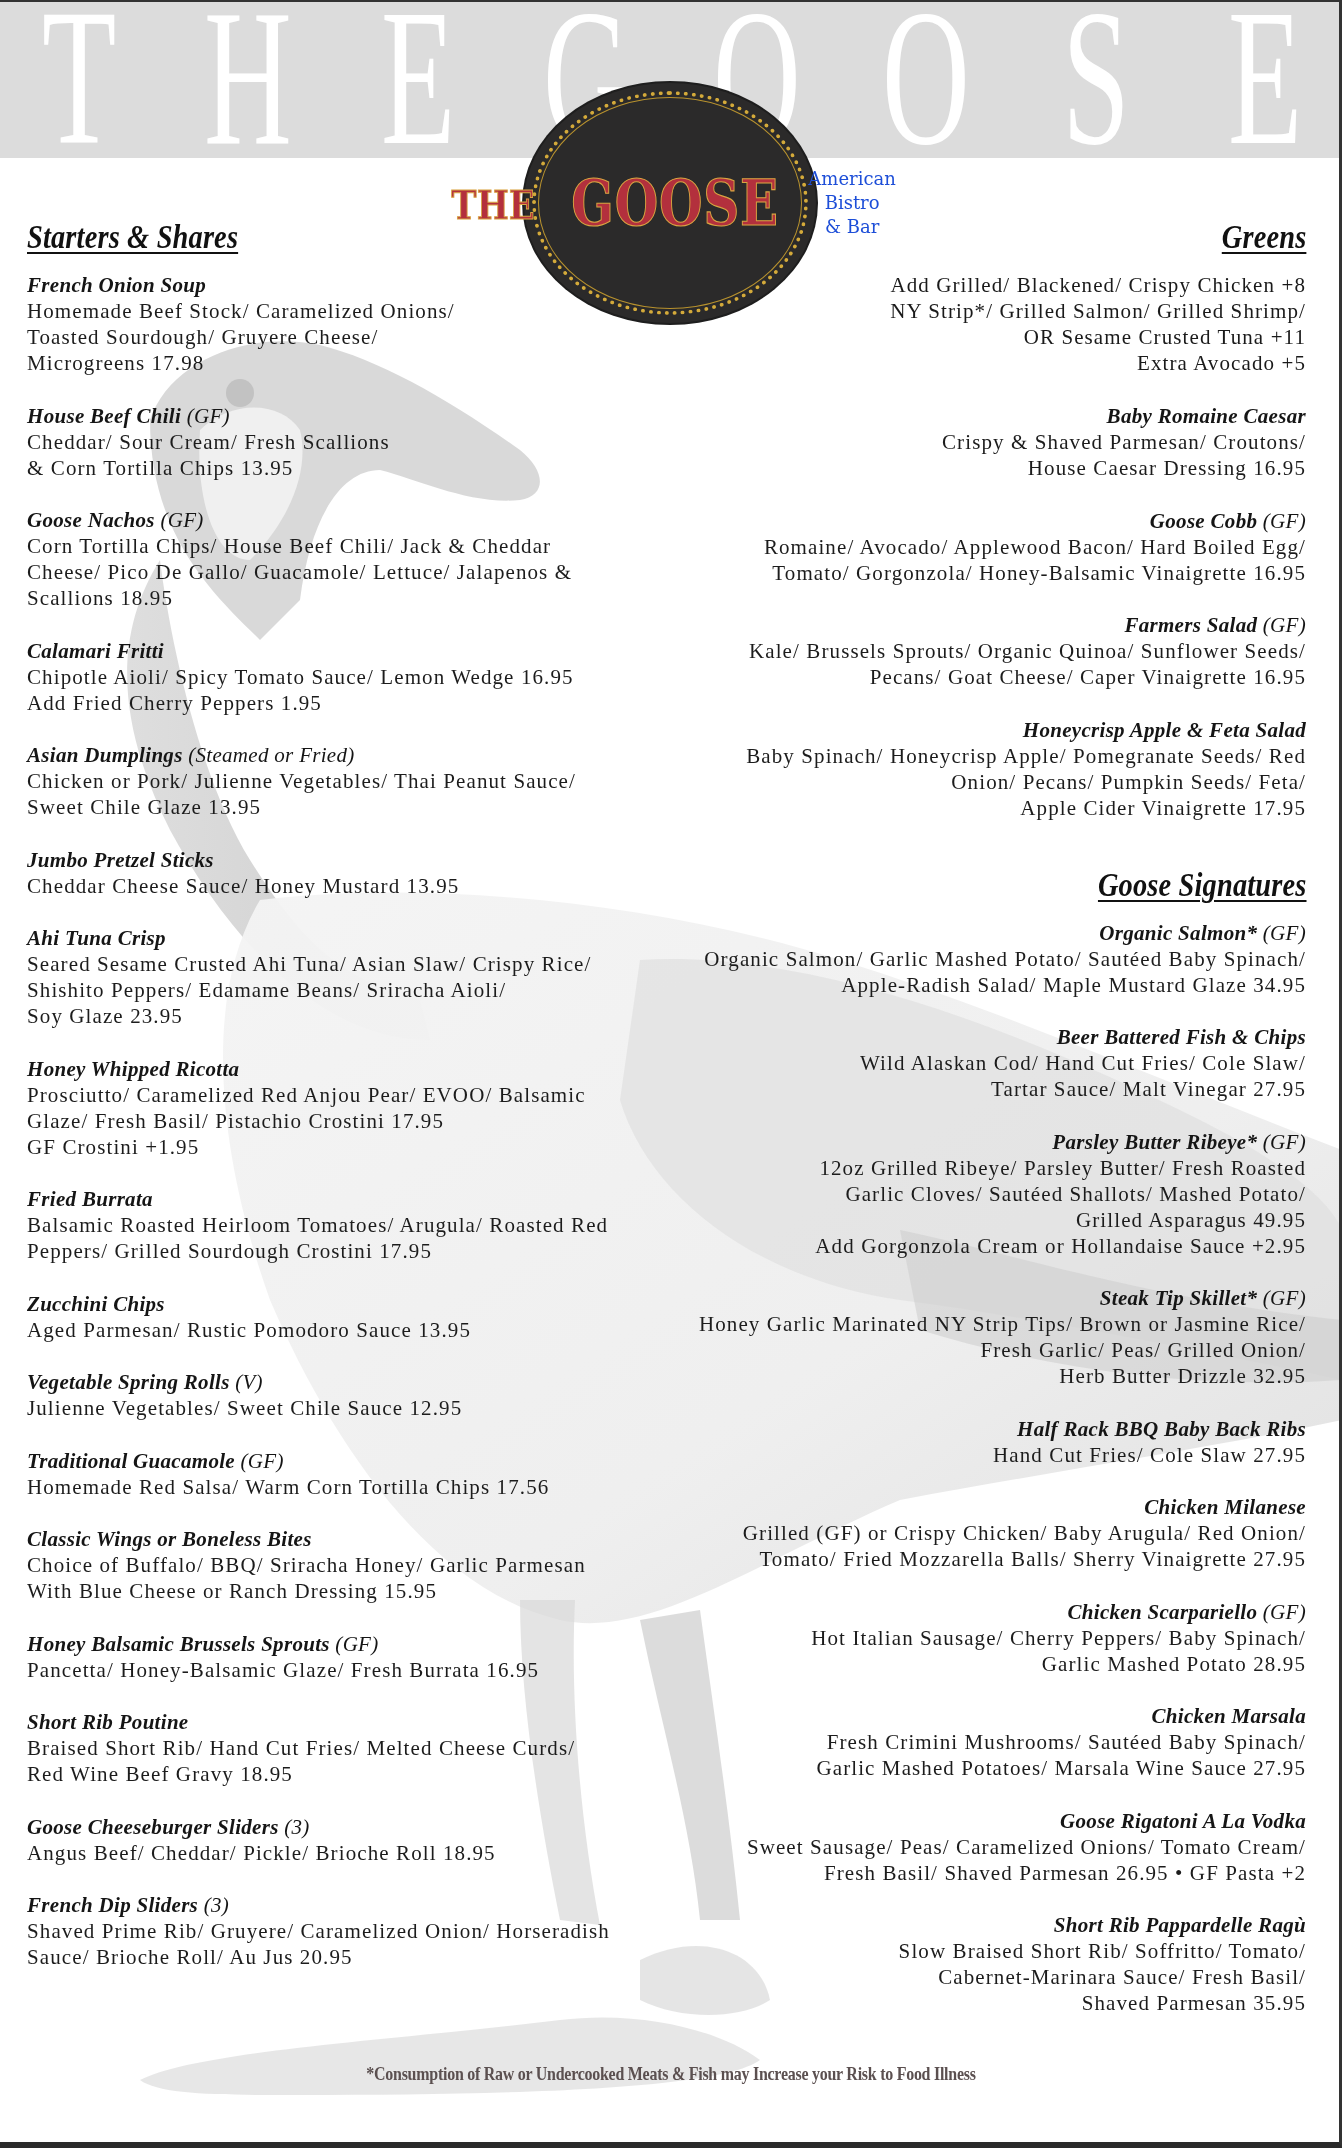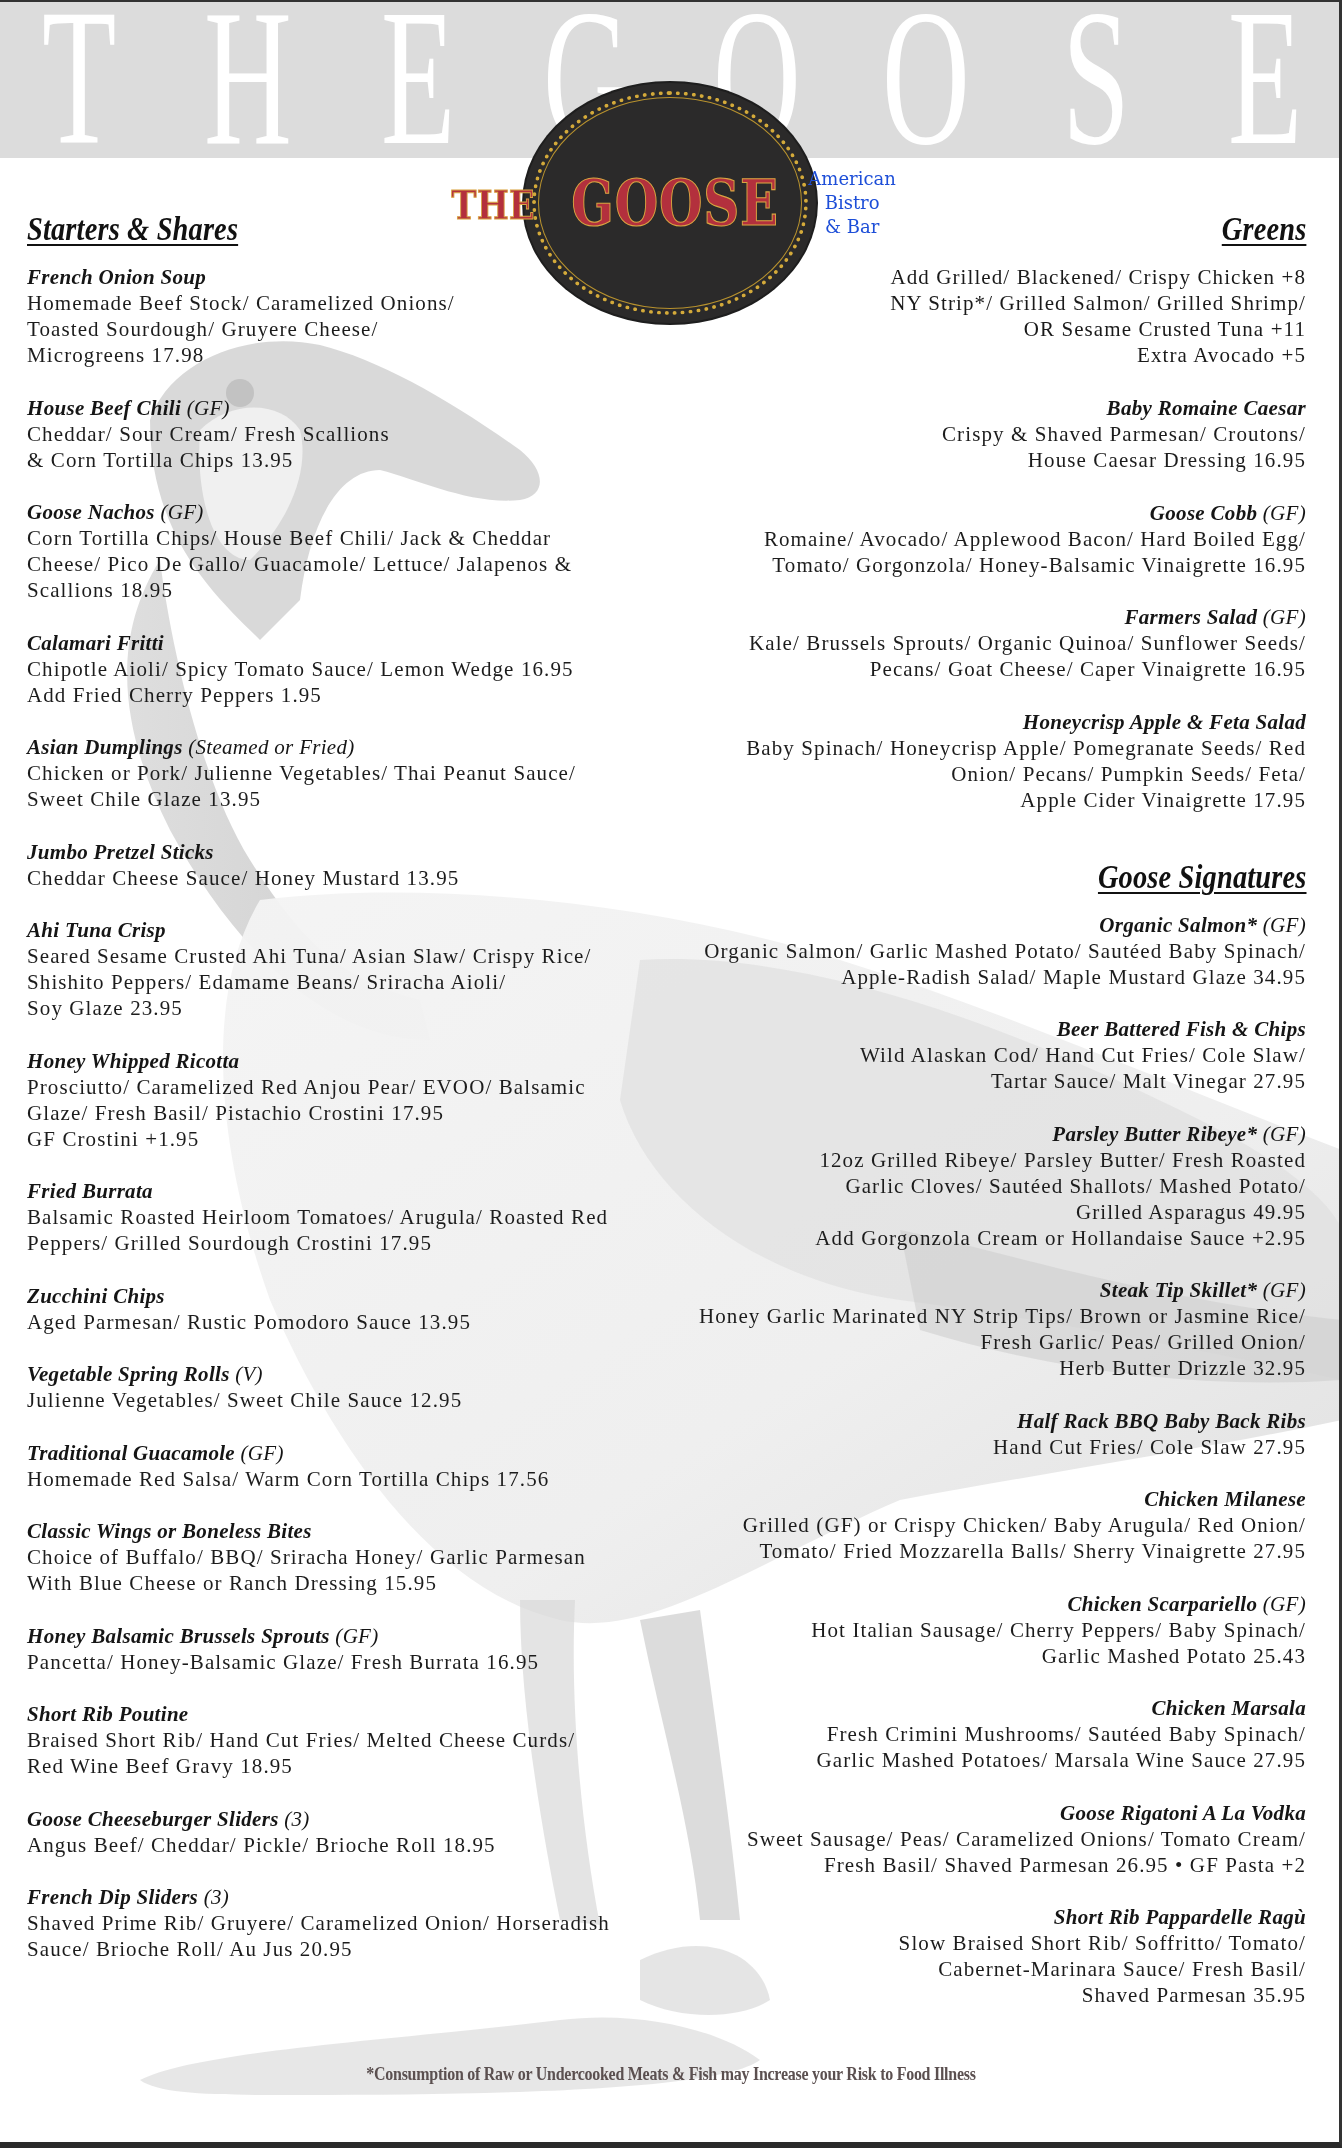--- a/index.html
+++ b/index.html
@@ -108,21 +108,21 @@
     }
     .logo-sub {
       font-family: "DejaVu Serif", serif;
       font-size: 18px;
       line-height: 24px;
       color: #1d4ed8;
       text-align: center;
     }
     
     .content {
-      position: absolute; left: 0; top: 8px;
+      position: absolute; left: 0; top: 16px;
       width: 1342px; height: 1688px;
       z-index: 3;
     }
     .col-left {
       position: absolute; left: 27px; top: 200px;
       width: 640px;
     }
     .col-right {
       position: absolute; right: 36px; top: 200px;
       width: 640px;
@@ -405,21 +405,21 @@
           <div class="item-desc">Hand Cut Fries/ Cole Slaw 27.95</div>
         </div>
       <div class="item">
           <div class="item-name"><span>Chicken Milanese</span> <span class="item-tag"></span></div>
           <div class="item-desc">Grilled (GF) or Crispy Chicken/ Baby Arugula/ Red Onion/
 Tomato/ Fried Mozzarella Balls/ Sherry Vinaigrette 27.95</div>
         </div>
       <div class="item">
           <div class="item-name"><span>Chicken Scarpariello</span> <span class="item-tag">(GF)</span></div>
           <div class="item-desc">Hot Italian Sausage/ Cherry Peppers/ Baby Spinach/
-Garlic Mashed Potato 25.43</div>
+Garlic Mashed Potato 28.95</div>
         </div>
       <div class="item">
           <div class="item-name"><span>Chicken Marsala</span> <span class="item-tag"></span></div>
           <div class="item-desc">Fresh Crimini Mushrooms/ Sautéed Baby Spinach/
 Garlic Mashed Potatoes/ Marsala Wine Sauce 27.95</div>
         </div>
       <div class="item">
           <div class="item-name"><span>Goose Rigatoni A La Vodka</span> <span class="item-tag"></span></div>
           <div class="item-desc">Sweet Sausage/ Peas/ Caramelized Onions/ Tomato Cream/
 Fresh Basil/ Shaved Parmesan 26.95 • GF Pasta +2</div>

